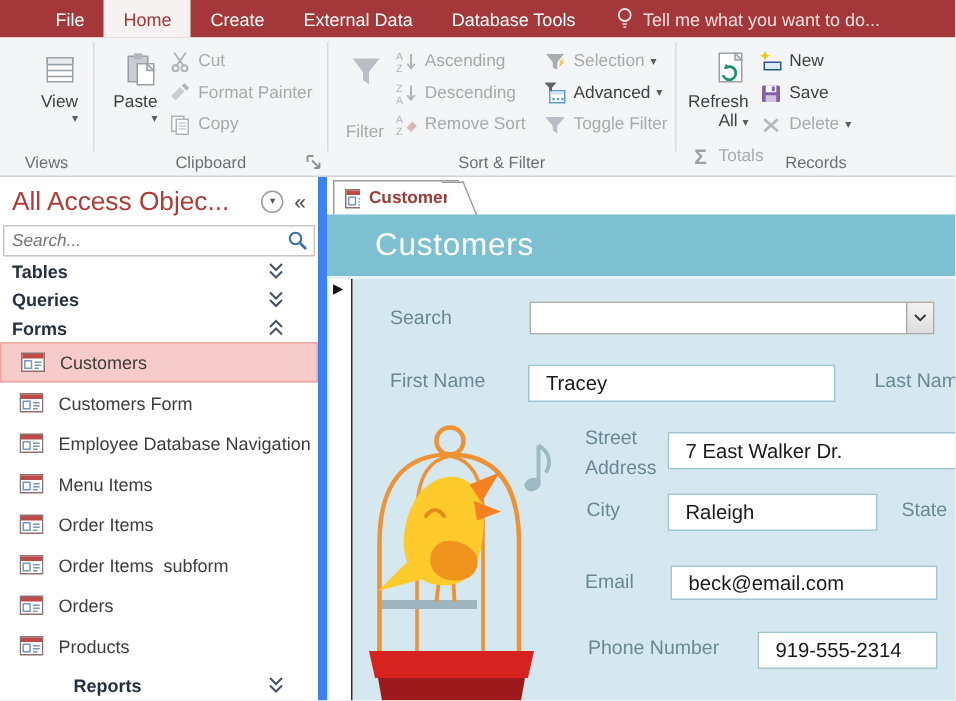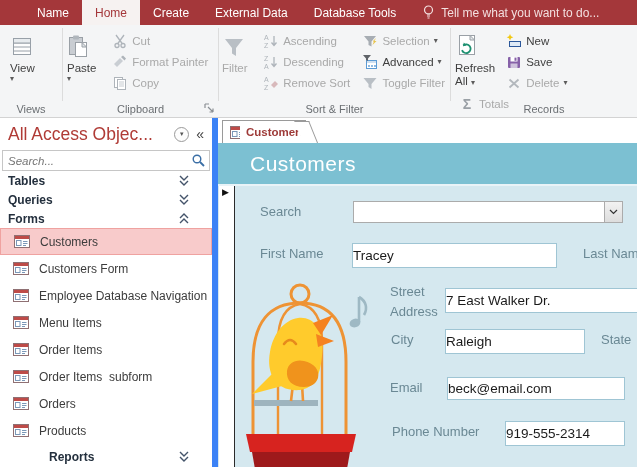--- a/index.html
+++ b/index.html
@@ -17,21 +17,21 @@
   .app-tab.active { background:#f6f2f1; color:#A4373A; }
   .tellme { display:flex; align-items:center; gap:7px; margin-left:14px; color:#f3dfdf; }
   .bulb { width:11px; height:15px; }
   
   .ribbon { position:absolute; left:0; top:25px; width:637px; height:93px;
     background:#f4f5f6; border-bottom:1px solid #d3d3d3; display:flex; font-size:11.5px; color:#3f3f3f; }
   .rgroup { position:relative; height:100%; padding-top:4px; }
   .rsep { width:1px; background:#dcdcdc; margin:3px 0 16px 0; }
   .group-label { position:absolute; bottom:2px; left:0; right:0; text-align:center;
     font-size:11px; color:#6b6f73; }
-  .bigbtn { display:inline-flex; flex-direction:column; align-items:flex-start; width:42px;
+  .bigbtn { display:inline-flex; flex-direction:column; align-items:flex-end; width:42px;
     padding-top:3px; vertical-align:top; }
   .bigbtn .bicon { height:30px; display:flex; align-items:center; }
   .bigbtn .blabel { line-height:13px; text-align:center; }
   .ddarrow { font-size:8px; color:#5c5c5c; line-height:7px; }
   .smallcol { display:inline-flex; flex-direction:column; vertical-align:top; margin-left:4px; }
   .smallbtn { display:flex; align-items:center; gap:4px; height:19px; margin-top:2px; white-space:nowrap; }
   .disabled { color:#a9a9a9; }
   .icon16 { width:16px; height:16px; flex:0 0 16px; }
   .sigma { font-size:14px; font-weight:bold; color:#9aa0a6; width:16px; text-align:center; }
   .launcher { position:absolute; right:3px; bottom:3px; width:11px; height:11px; }
@@ -65,21 +65,21 @@
   .doc-tab-label { font-size:11.5px; font-weight:bold; color:#9E3A38; }
   .form-header { position:absolute; left:0; top:25px; right:0; height:41px; background:#7CC0D2;
     display:flex; align-items:center; padding-left:32px; }
   .form-title { font-size:21px; color:#fff; font-weight:300; letter-spacing:0.5px; }
   .form-body { position:absolute; left:0; top:66px; right:0; bottom:0; background:#D5E8EF; border-top:2px solid #e9f3f7; }
   .record-selector { position:absolute; left:1px; top:0; width:16px; bottom:0; background:#fff;
     border-right:1.5px solid #2a2a2a; }
   .record-arrow { position:absolute; left:3px; top:1px; font-size:9px; color:#111; }
   .flabel { position:absolute; font-size:13px; color:#6A8894; white-space:nowrap; }
   .finput { position:absolute; background:#fff; border:1px solid #9FC5D4; font-size:13.5px;
-    color:#1a1a1a; padding:0 0; font-family:"Liberation Sans",sans-serif; outline:none; }
+    color:#1a1a1a; padding:0 11px; font-family:"Liberation Sans",sans-serif; outline:none; }
   .combo { position:absolute; background:#fff; border:1px solid #ababab; display:flex; }
   .combo input { flex:1; border:none; outline:none; font-size:13px; padding:0 5px; background:transparent; }
   .combo-btn { width:18px; border-left:1px solid #ababab; background:linear-gradient(#f2f2f2,#dddddd);
     display:flex; align-items:center; justify-content:center; }
   .birdwrap { position:absolute; left:22px; top:96px; width:130px; height:187px; }
 </style>
 </head>
 <body>
 
 <svg width="0" height="0" style="position:absolute">
@@ -96,21 +96,21 @@
       <rect x="1" y="2" width="14" height="3" fill="#BE4B48"></rect>
       <rect x="2.5" y="6.5" width="4.5" height="5" fill="none" stroke="#7b98b8"></rect>
       <path d="M9,7.5 h4.5 M9,9.5 h4.5 M9,11.5 h3" stroke="#7b98b8" fill="none"></path>
     </g>
   </defs>
 </svg>
 
 <div class="screen">
 
   <div class="titlebar">
-    <div class="app-tab file">Name</div>
+    <div class="app-tab file">File</div>
     <div class="app-tab active">Home</div>
     <div class="app-tab">Create</div>
     <div class="app-tab">External Data</div>
     <div class="app-tab">Database Tools</div>
     <div class="tellme">
       <svg class="bulb" viewBox="0 0 11 15">
         <circle cx="5.5" cy="5" r="4" fill="none" stroke="#f3dfdf" stroke-width="1.2"></circle>
         <path d="M4,9 h3 M4,11 h3 M4.5,13 h2" stroke="#f3dfdf" stroke-width="1.1" fill="none"></path>
       </svg>
       <span>Tell me what you want to do...</span>
@@ -175,21 +175,21 @@
       </div>
       <div class="group-label">Clipboard</div>
       <svg class="launcher" viewBox="0 0 11 11">
           <path d="M1,1 v4 M1,1 h4" stroke="#8a8f94" stroke-width="1.2" fill="none"></path>
           <path d="M4,4 L9,9 M9,9 v-3.5 M9,9 h-3.5" stroke="#8a8f94" stroke-width="1.2" fill="none"></path>
         </svg>
     </div>
     <div class="rsep"></div>
 
     <div class="rgroup" style="width:231px; padding-left:3px;">
-      <div class="bigbtn disabled" style="width:34px;">
+      <div class="bigbtn disabled" style="width:34px;gap:20px;">
         <span class="bicon">
           <svg width="24" height="24" viewBox="0 0 24 24">
               <path d="M3,4 L21,4 L14,13 L14,21 L10,18.5 L10,13 Z" fill="#b9bfc5"></path>
             </svg>
         </span>
         <span class="blabel">Filter</span>
       </div>
       <div class="smallcol" style="width:92px;">
         <div class="smallbtn disabled">
           <svg class="icon16" viewBox="0 0 16 16">

